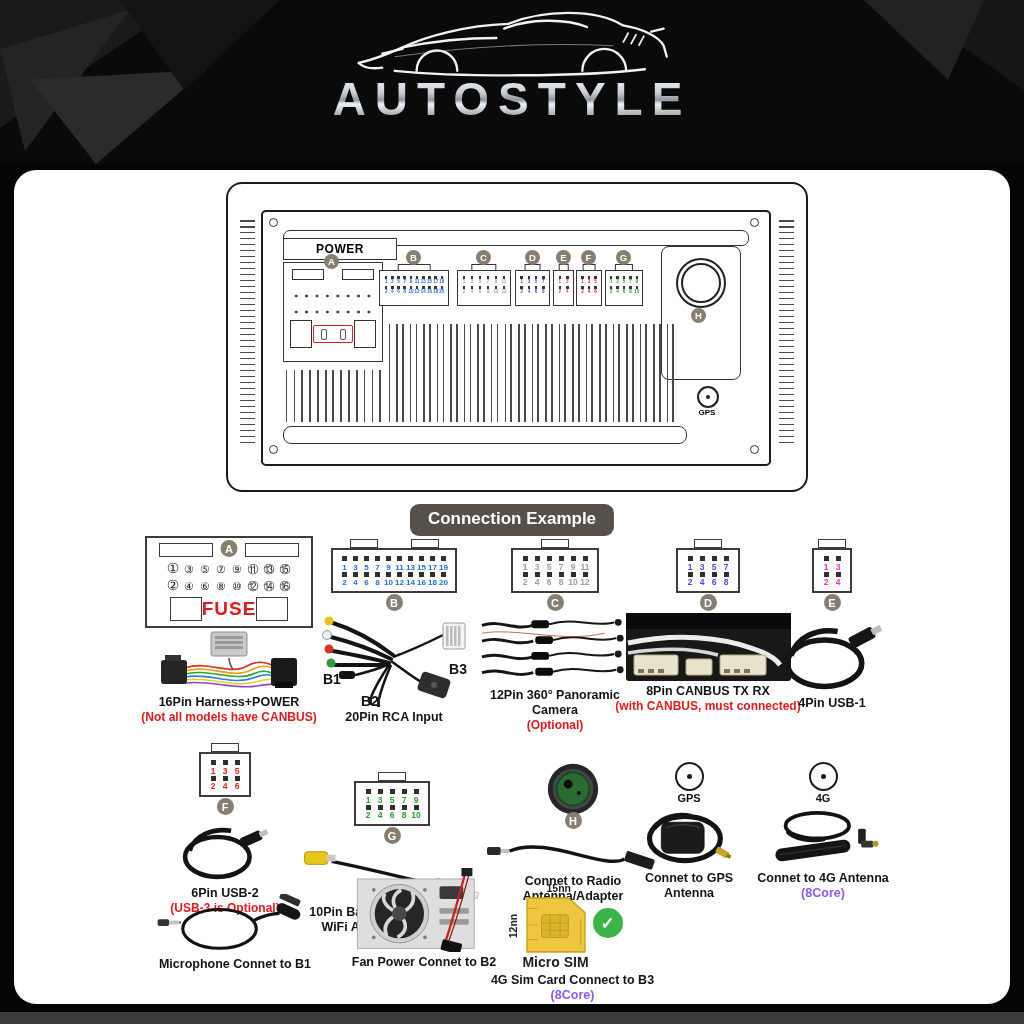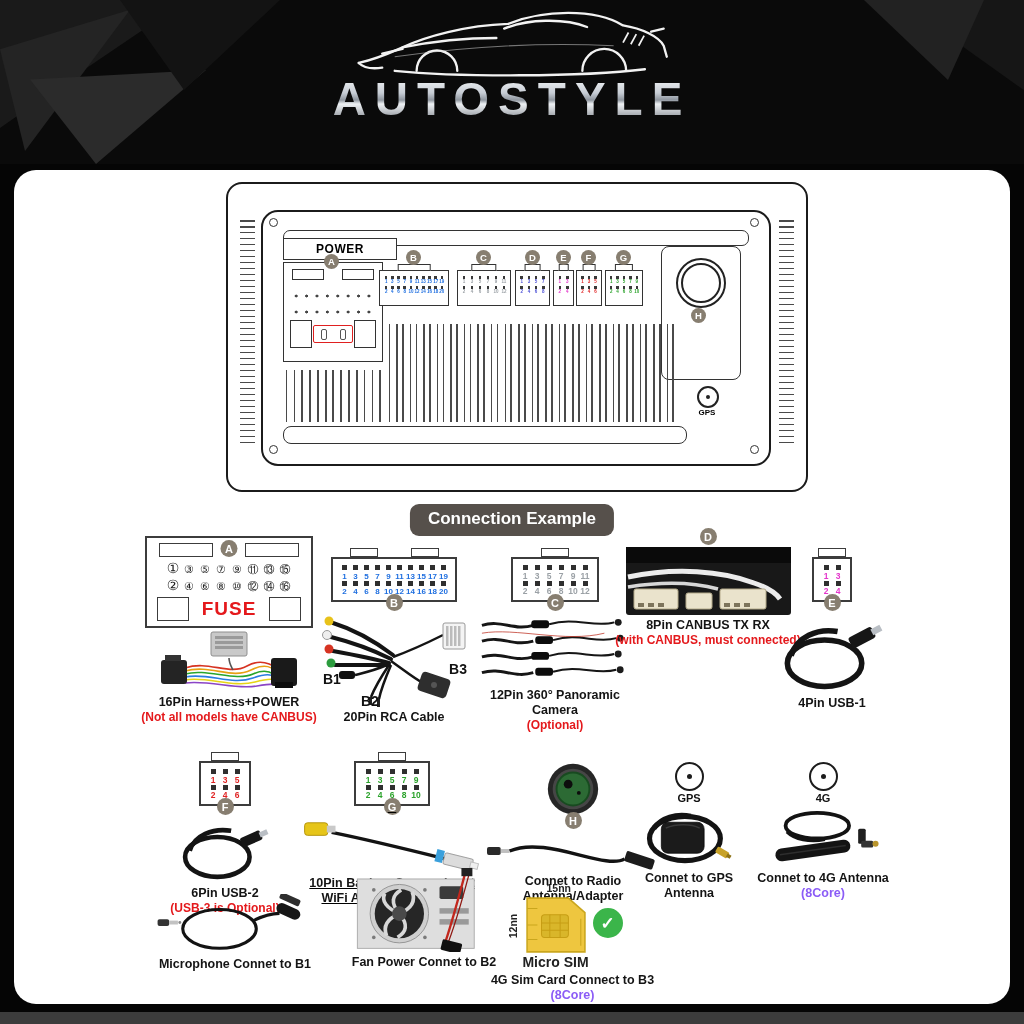--- a/index.html
+++ b/index.html
@@ -23,21 +23,21 @@
       -webkit-background-clip:text;background-clip:text;color:transparent;}
   }
   .tag-row{display:flex;align-items:center;justify-content:flex-end;width:100%;padding-right:4px;margin-top:1px;}
   .tag-rule{width:170px;height:2px;background:#f0f0f0;margin-right:9px;}
   .tagline{color:#fff;font-size:12.5px;letter-spacing:.4px;}
   
   .panel{position:absolute;left:14px;top:170px;width:996px;height:834px;background:#fff;border-radius:22px;}
   .page::after{content:"";position:absolute;left:0;right:0;bottom:0;height:12px;background:#3c3c3c;}
   
   .unit{position:absolute;left:212px;top:12px;width:578px;height:306px;border:2.5px solid #1b1b1b;border-radius:16px;background:#fff;}
-  .chassis{position:absolute;left:33px;top:26px;width:506px;height:252px;border:2px solid #1b1b1b;border-radius:17px;}
+  .chassis{position:absolute;left:33px;top:26px;width:506px;height:252px;border:2px solid #1b1b1b;border-radius:5px;}
   .vent-col{position:absolute;top:36px;width:15px;height:226px;
     background:repeating-linear-gradient(180deg,#4a4a4a 0 1.5px,transparent 1.5px 6px,#4a4a4a 6px 7.5px,transparent 7.5px 12px);}
   .vent-left{left:12px;} .vent-right{right:12px;}
   .screw{position:absolute;width:7px;height:7px;border:1.5px solid #333;border-radius:50%;}
   .scr-tl{left:6px;top:6px;} .scr-tr{left:487px;top:6px;} .scr-bl{left:6px;top:233px;} .scr-br{left:487px;top:233px;}
   .top-strip{position:absolute;left:20px;top:18px;width:464px;height:14px;border:1.5px solid #333;border-radius:7px;}
   .power-tab{position:absolute;left:20px;top:26px;width:112px;height:20px;background:#fff;border:1.5px solid #333;
     font-weight:bold;font-size:12px;display:flex;align-items:center;justify-content:center;letter-spacing:.5px;z-index:2;}
   .ublock-a{position:absolute;left:20px;top:50px;width:98px;height:98px;border:1.5px solid #333;background:#fff;}
   .ua-row{display:flex;justify-content:space-between;margin:6px 8px 0;}
@@ -72,26 +72,26 @@
   .ugps::after{content:"";position:absolute;left:50%;top:50%;width:4px;height:4px;margin:-2px 0 0 -2px;background:#222;border-radius:50%;}
   .ugps-label{position:absolute;left:424px;top:196px;width:40px;text-align:center;font-size:8px;font-weight:bold;}
   
   .section-title{position:absolute;left:50%;transform:translateX(-50%);top:334px;background:#56504b;color:#fff;
     font-size:17px;font-weight:bold;padding:5px 18px 7px;border-radius:9px;white-space:nowrap;}
   
   .card{position:absolute;display:flex;flex-direction:column;align-items:center;}
   .card-a{left:126px;top:366px;width:178px;} .card-b{left:305px;top:366px;width:150px;}
   .card-c{left:461px;top:366px;width:160px;} .card-d{left:601px;top:366px;width:186px;}
   .card-e{left:755px;top:366px;width:126px;}
-  .card-f{left:125px;top:570px;width:172px;} .card-g{left:288px;top:570px;width:180px;text-decoration:underline;}
+  .card-f{left:125px;top:570px;width:172px;} .card-g{left:288px;top:599px;width:180px;}
   .card-h{left:472px;top:588px;width:174px;} .card-gps{left:605px;top:592px;width:140px;}
   .card-4g{left:727px;top:592px;width:164px;}
   .card-mic{left:136px;top:722px;width:170px;} .card-fan{left:330px;top:696px;width:160px;}
   .card-sim{left:466px;top:712px;width:185px;}
-  .conn-head{height:66px;display:flex;align-items:flex-end;justify-content:center;padding-top:12px;box-sizing:border-box;}
+  .conn-head{height:66px;display:flex;align-items:flex-start;justify-content:center;padding-top:12px;box-sizing:border-box;}
   .cbox{position:relative;border:2px solid #3c3c3c;background:#fff;padding:6px 6px 4px;}
   .cbox::before{content:"";position:absolute;top:-11px;left:50%;transform:translateX(-50%);width:26px;height:7px;border:1.5px solid #3c3c3c;background:#fff;}
   .cbox-b::before{left:25%;} .cbox-b::after{content:"";position:absolute;top:-11px;left:75%;transform:translateX(-50%);width:26px;height:7px;border:1.5px solid #3c3c3c;background:#fff;}
   .pins-row{white-space:nowrap;text-align:center;line-height:11px;}
   .pc{display:inline-block;width:11px;text-align:center;font-weight:bold;font-size:8px;line-height:9px;}
   .pc::before{content:"";display:block;width:5px;height:5px;background:#2f2f2f;margin:0 auto 1.5px;}
   .cbox-c .pc,.cbox-d .pc,.cbox-e .pc,.cbox-f .pc,.cbox-g .pc{width:12px;font-size:8.5px;}
   .col-blue{color:#1f6fe0;} .col-gray{color:#9ba1a6;} .col-violet{color:#4b4fd6;}
   .col-mag{color:#e434cb;} .col-redp{color:#e02424;} .col-green{color:#2ca32c;}
   .badge{width:17px;height:17px;border-radius:50%;background:#877e70;color:#fff;font-weight:bold;font-size:11px;
@@ -101,21 +101,21 @@
   .note{font-size:12px;font-weight:bold;color:#e4191c;text-align:center;line-height:15px;}
   .red{color:#8b5cf6;}
   
   .abox{position:relative;width:168px;border:2px solid #3c3c3c;background:#fff;padding:4px 2px 5px;box-sizing:border-box;}
   .abox-toprow{display:flex;justify-content:space-between;margin:1px 10px 3px;}
   .atr{width:52px;height:12px;border:1.5px solid #3c3c3c;}
   .abadge{position:absolute;left:50%;top:2px;transform:translateX(-50%);margin:0;}
   .pins-row-a{white-space:nowrap;text-align:center;line-height:15px;}
   .pca{display:inline-block;width:16px;text-align:center;font-size:11px;color:#1a1a1a;}
   .pins-row-a .pca:first-child{font-size:14px;}
-  .fuse-row{display:flex;align-items:center;justify-content:space-between;margin:3px 8px 0;}
+  .fuse-row{display:flex;align-items:center;justify-content:center;margin:3px 8px 0;}
   .afr{width:30px;height:22px;border:1.5px solid #3c3c3c;}
   .fuse-text{color:#e4191c;font-size:19px;font-weight:bold;letter-spacing:1px;}
   .ptag{position:absolute;font-size:14px;font-weight:bold;color:#111;}
   .ptag-b1{left:4px;bottom:20px;} .ptag-b2{left:42px;bottom:-2px;} .ptag-b3{right:2px;bottom:30px;}
   .round-port{width:25px;height:25px;border:2.5px solid #1c1c1c;border-radius:50%;position:relative;flex:none;}
   .round-port::after{content:"";position:absolute;left:50%;top:50%;width:5px;height:5px;margin:-2.5px 0 0 -2.5px;background:#1c1c1c;border-radius:50%;}
   .port-label{font-size:11px;font-weight:bold;color:#111;margin-top:1px;}
   
   .sim-wrap{position:relative;width:132px;height:88px;}
   .sim-top-dim{position:absolute;left:40px;top:0;font-size:10.5px;font-weight:bold;color:#222;}
@@ -317,21 +317,21 @@
           <rect x="100" y="62" width="30" height="20" rx="4" fill="#2e2e2e" transform="rotate(18 115 72)"></rect>
           <circle cx="115" cy="72" r="3" fill="#555"></circle>
           <rect x="20" y="58" width="16" height="8" rx="3" fill="#101010"></rect>
           <rect x="50" y="84" width="3" height="8" fill="#222"></rect>
             <rect x="58" y="86" width="3" height="8" fill="#222"></rect>
         </svg>
         <span class="ptag ptag-b1">B1</span>
         <span class="ptag ptag-b2">B2</span>
         <span class="ptag ptag-b3">B3</span>
       </div>
-      <div class="cap">20Pin RCA Cable</div>
+      <div class="cap">20Pin RCA Input</div>
     </div>
 
     <div class="card card-c">
       <div class="conn-head">
         <div class="cbox cbox-c">
           <div class="pins-row col-gray"><span class="pc">1</span><span class="pc">3</span><span class="pc">5</span><span class="pc">7</span><span class="pc">9</span><span class="pc">11</span></div>
           <div class="pins-row col-gray"><span class="pc">2</span><span class="pc">4</span><span class="pc">6</span><span class="pc">8</span><span class="pc">10</span><span class="pc">12</span></div>
         </div>
       </div>
       <div class="badge">C</div>
@@ -362,20 +362,26 @@
               <circle cx="146" cy="57" r="3.5"></circle>
             </g>
           <path d="M6,20 C40,14 90,30 130,20" stroke="#c0392b" stroke-width=".8" fill="none"></path>
         </svg>
       </div>
       <div class="cap">12Pin 360° Panoramic Camera</div>
       <div class="note">(Optional)</div>
     </div>
 
     <div class="card card-d">
+      <div class="conn-head">
+        <div class="cbox cbox-d">
+          <div class="pins-row col-violet"><span class="pc">1</span><span class="pc">3</span><span class="pc">5</span><span class="pc">7</span></div>
+          <div class="pins-row col-violet"><span class="pc">2</span><span class="pc">4</span><span class="pc">6</span><span class="pc">8</span></div>
+        </div>
+      </div>
       <div class="badge">D</div>
       <div class="photo">
         <svg width="165" height="68" viewBox="0 0 165 68">
           <rect x="0" y="0" width="165" height="68" rx="3" fill="#181818"></rect>
           <rect x="0" y="0" width="165" height="16" fill="#0a0a0a"></rect>
           <path d="M2,30 C50,20 96,24 128,36 C140,40 150,46 154,52" stroke="#ececec" stroke-width="5" fill="none"></path>
           <path d="M2,40 C40,34 70,36 92,42" stroke="#d7d7d7" stroke-width="3.5" fill="none"></path>
           <g fill="#eae3cc" stroke="#b3a989">
               <rect x="8" y="42" width="44" height="20" rx="2"></rect>
               <rect x="60" y="46" width="26" height="16" rx="2"></rect>

